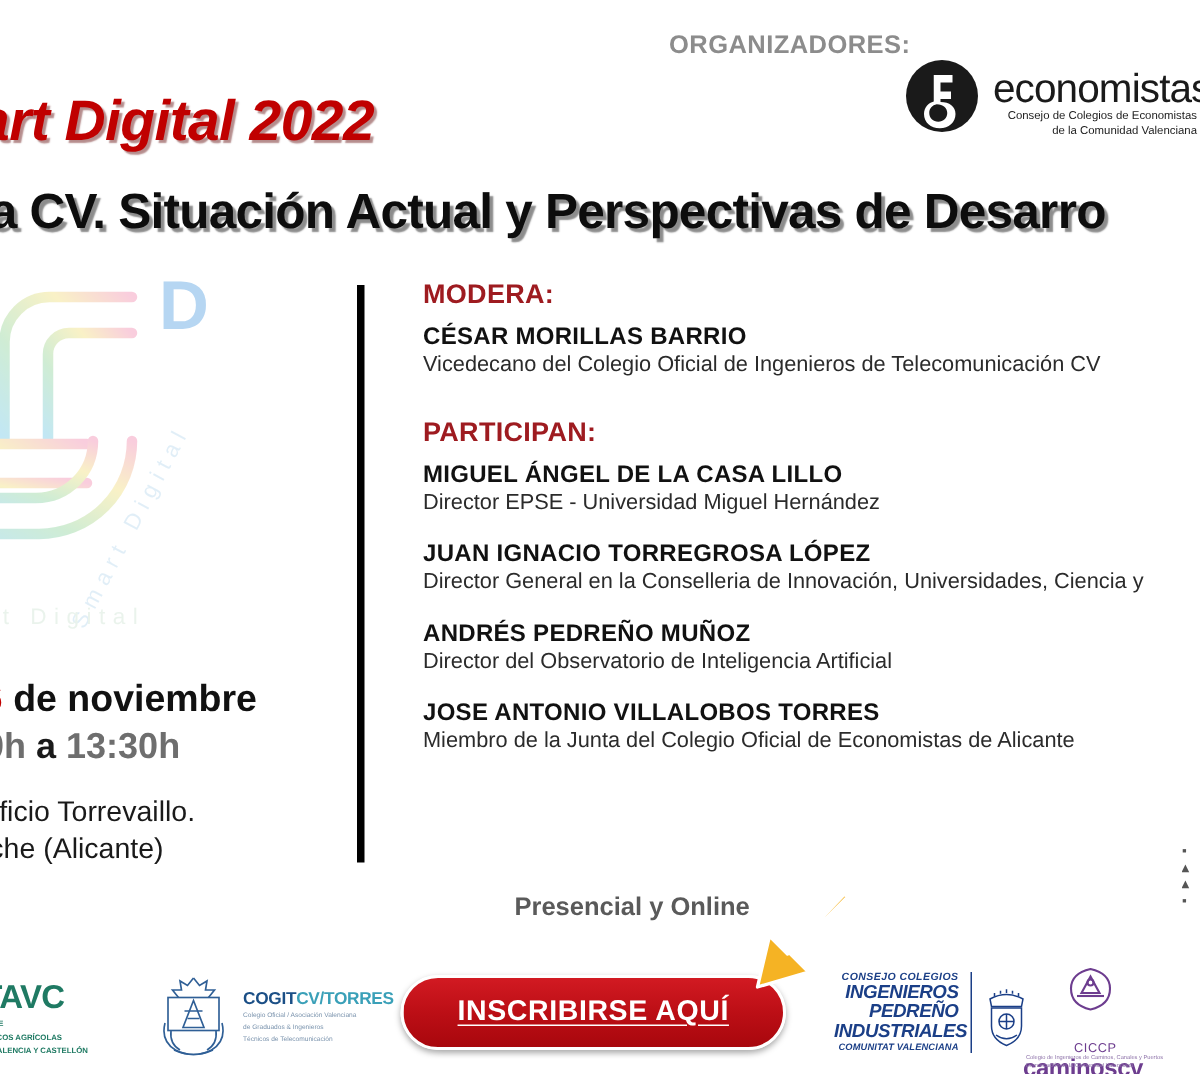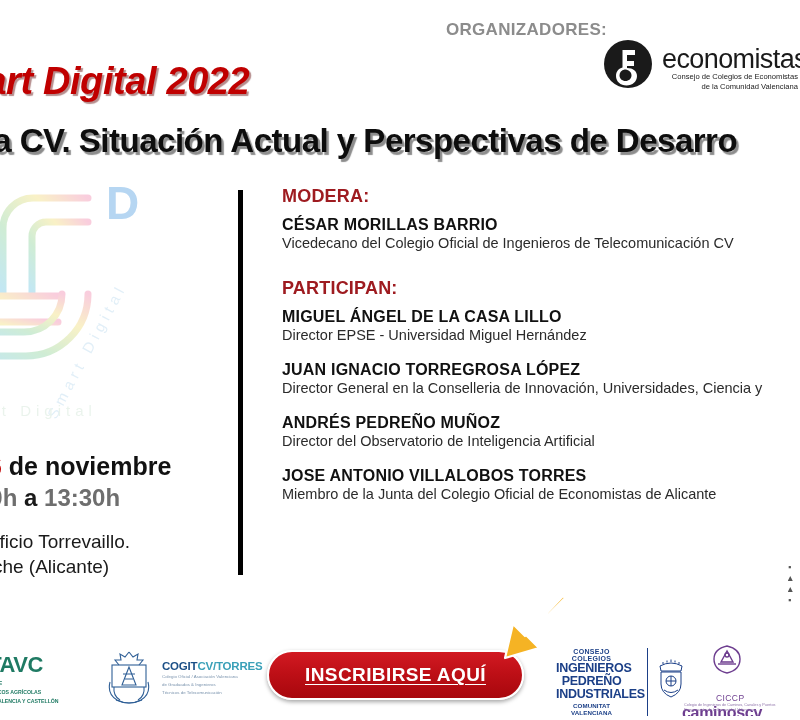--- a/index.html
+++ b/index.html
@@ -154,22 +154,22 @@
   
   .cogit { left: 100px; width: 150px; }
   .cogit .crest { position: absolute; left: 0; top: 12px; width: 58px; height: 58px; }
   .cogit .txt { position: absolute; left: 62px; top: 24px; }
   .cogit .t1 { font-size: 11.5px; font-weight: bold; color: #1b4f86; letter-spacing: -.2px; white-space: nowrap; }
   .cogit .t1 .alt { color: #3aa0b8; }
   .cogit .t2 { font-size: 4.4px; color: #7a93ad; line-height: 6px; margin-top: 2px; white-space: nowrap; }
 
   
   .citi { left: 556px; width: 150px; }
-  .citi .block { position: absolute; left: 0; top: 12px; width: 92px; text-align: center;
-                 border-right: 1.5px solid #1b3f87; padding-right: 20px; }
+  .citi .block { position: absolute; left: 0; top: 12px; width: 92px; text-align: right;
+                 border-right: 1.5px solid #1b3f87; padding-right: 8px; font-style: italic; }
   .citi .c0 { font-size: 7px; font-weight: bold; color: #1b3f87; letter-spacing: .3px; }
   .citi .c1 { font-size: 12.5px; font-weight: bold; color: #1b3f87; letter-spacing: -.3px; line-height: 13px; }
   .citi .c2 { font-size: 6.2px; font-weight: bold; color: #1b3f87; letter-spacing: .1px; margin-top: 1px; }
   .citi .crest2 { position: absolute; left: 98px; top: 22px; width: 34px; height: 40px; }
 
   
   .caminos { left: 680px; width: 130px; }
   .caminos .mark { position: absolute; left: 30px; top: 8px; width: 34px; height: 30px; }
   .caminos .w1 { position: absolute; left: 2px; top: 40px; font-size: 16px; font-weight: bold;
                  color: #6d3d8f; letter-spacing: -.3px; white-space: nowrap; margin-top: 28px; }
@@ -273,20 +273,21 @@
     </div>
   </div>
 
   <div class="edge-fragment">
     <span>▪</span>
     <span>▴</span>
     <span>▴</span>
     <span>▪</span>
   </div>
 
+  <div class="presencial">Presencial y Online</div>
 
   <div class="cta-button">
     <span class="cta-label">INSCRIBIRSE AQUÍ</span>
   </div>
 
   <div class="arrow-wrap">
     <svg viewBox="0 0 80 78" width="80" height="78">
       <path d="M78 2 L40 40 L52 52 L18 62 L26 28 L38 40 L76 0 Z" fill="#F5B324" stroke="#ffffff" stroke-width="2.2" stroke-linejoin="round"></path>
     </svg>
   </div>

